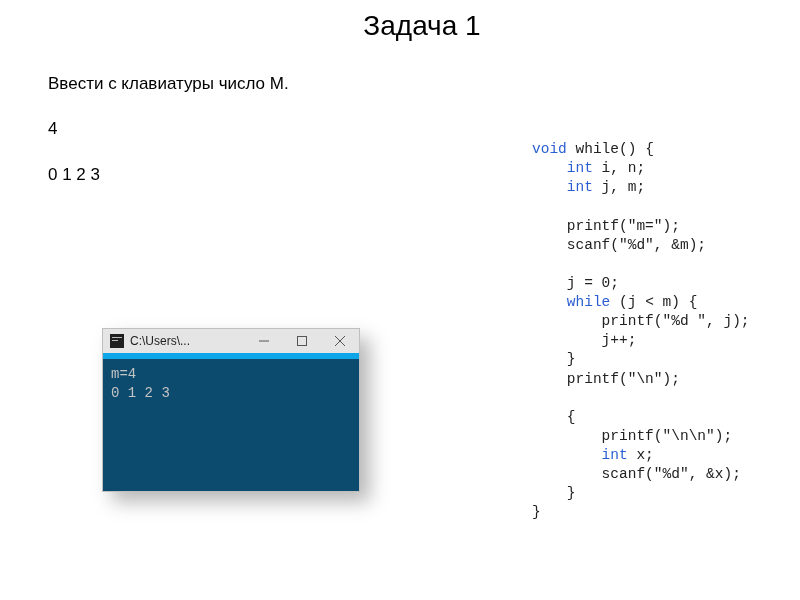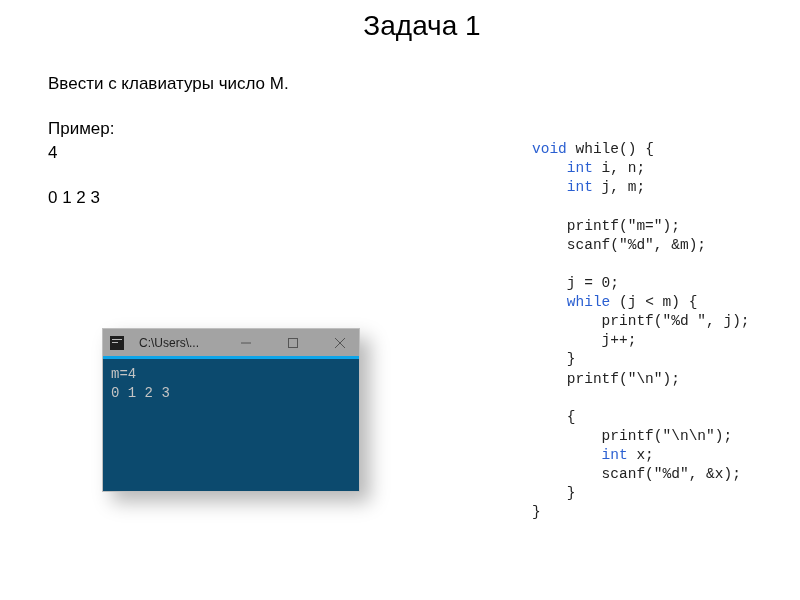--- a/index.html
+++ b/index.html
@@ -35,27 +35,26 @@
     position: absolute;
     left: 102px;
     top: 328px;
     width: 258px;
     border: 1px solid #bfbfbf;
     box-shadow: 10px 10px 18px rgba(0,0,0,0.28);
     background: #fff;
   }
   .titlebar {
     height: 30px;
-    background: #a3a3a3;
+    background: #e5e5e5;
     display: flex;
     align-items: center;
-    border-bottom: 3px solid #0ea5e9;
+    border-bottom: 6px solid #0ea5e9;
     font-size: 12px;
     color: #222;
-    gap: 9px;
   }
   .titlebar .appicon {
     width: 14px; height: 14px;
     margin-left: 7px; margin-right: 6px;
   }
   .titlebar .title-text { flex: 0 0 auto; }
   .titlebar .spacer { flex: 1; }
   .win-btn {
     width: 38px; height: 29px;
     display: flex; align-items: center; justify-content: center;
@@ -87,21 +86,20 @@
   .kw { color: #2a5fd1; }
 </style>
 </head>
 <body>
 
 <h1 class="page-title">Задача 1</h1>
 
 <div class="left-col">
   <div class="para">Ввести с клавиатуры число M.</div>
   <div class="gap"></div>
-  <div class="para">Пример:</div>
   <div class="para"> 4</div>
   <div class="gap"></div>
   <div class="para">0 1 2 3</div>
 </div>
 
 <div class="console-window">
   <div class="titlebar">
     <span class="appicon">
       <svg viewBox="0 0 14 14">
           <rect x="0" y="0" width="14" height="14" fill="#1f1f1f"></rect>

